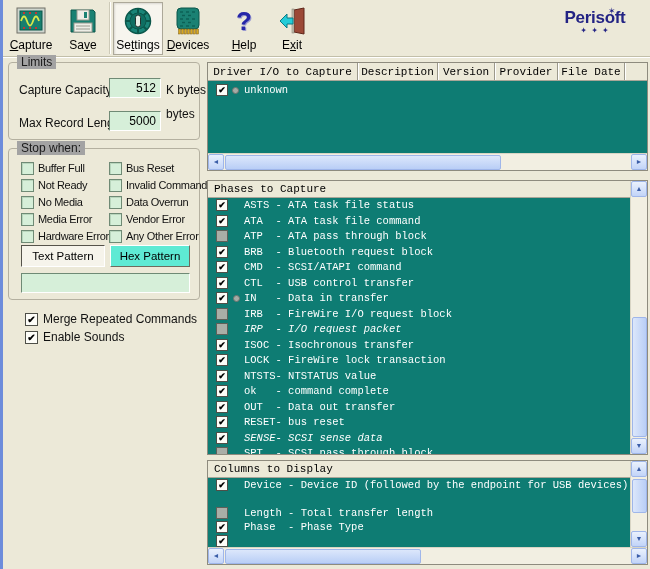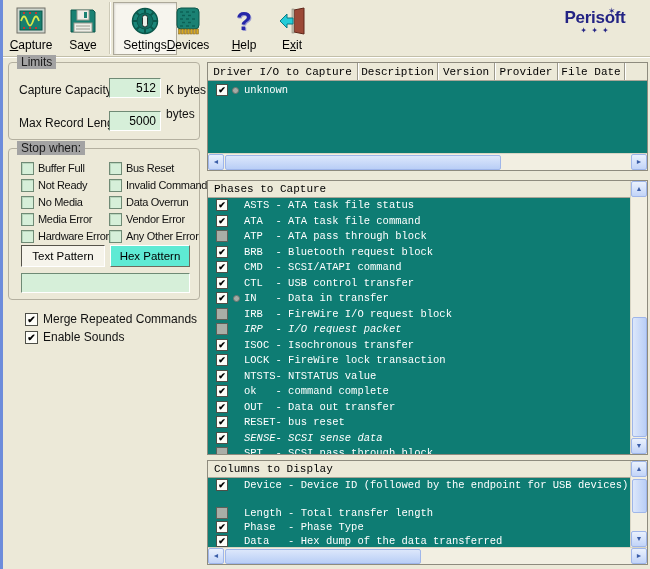--- a/index.html
+++ b/index.html
@@ -101,21 +101,21 @@
           <span class="tb-icon"><svg width="30" height="30" viewBox="0 0 30 30">
               <path d="M3 4 h22 l2 2 v20 h-24 z" fill="#1A8173" stroke="#0B574B"></path>
               <rect x="9" y="4" width="12" height="10" fill="#EDEDE6" stroke="#9a9a90"></rect>
               <rect x="16" y="6" width="3" height="6" fill="#1A8173"></rect>
               <rect x="6" y="17" width="18" height="9" fill="#EDEDE6" stroke="#9a9a90"></rect>
               <line x1="8" y1="20" x2="22" y2="20" stroke="#9a9a90"></line>
               <line x1="8" y1="23" x2="22" y2="23" stroke="#9a9a90"></line>
             </svg></span>
           <span class="tb-label">Sa<u>v</u>e</span>
         </div>
-        <div class="tb-btn pressed" style="left: 110px; width: 64px;">
+        <div class="tb-btn pressed" style="left: 110px; width: 50px;">
           <span class="tb-icon"><svg width="30" height="30" viewBox="0 0 30 30">
               <circle cx="15" cy="15" r="12.5" fill="#1A8578" stroke="#0B574B" stroke-width="1.5"></circle>
               <g stroke="#0B574B" stroke-width="2">
                 <line x1="15" y1="3" x2="15" y2="7"></line>
                 <line x1="15" y1="23" x2="15" y2="27"></line>
                 <line x1="3" y1="15" x2="7" y2="15"></line>
                 <line x1="23" y1="15" x2="27" y2="15"></line>
                 <line x1="6.5" y1="6.5" x2="9.4" y2="9.4"></line>
                 <line x1="20.6" y1="20.6" x2="23.5" y2="23.5"></line>
                 <line x1="6.5" y1="23.5" x2="9.4" y2="20.6"></line>
@@ -349,21 +349,20 @@
           <div class="lrow" style="top: 28px; height: 14px;">
             <span class="cb small gray" style="top: 1px;"></span>
             <span class="row-text" style="line-height: 14px;">Length - Total transfer length</span>
           </div>
           <div class="lrow" style="top: 42px; height: 14px;">
             <span class="cb small on" style="top: 1px;">✔</span>
             <span class="row-text" style="line-height: 14px;">Phase  - Phase Type</span>
           </div>
           <div class="lrow" style="top: 56px; height: 14px;">
             <span class="cb small on" style="top: 1px;">✔</span>
-            <span class="row-text" style="line-height: 14px;">Data   - Hex dump of the data transferred</span>
           </div>
         </div>
     </div>
     <div class="vtrack" style="height:86px;">
       <span class="sbtn" style="left:0;top:0;">▲</span>
       <span class="sthumb" style="left:1px;top:18px;width:15px;height:34px;"></span>
       <span class="sbtn" style="left:0;bottom:0;">▼</span>
     </div>
     <div class="htrack">
       <span class="sbtn" style="left:0;bottom:0;">◄</span>

